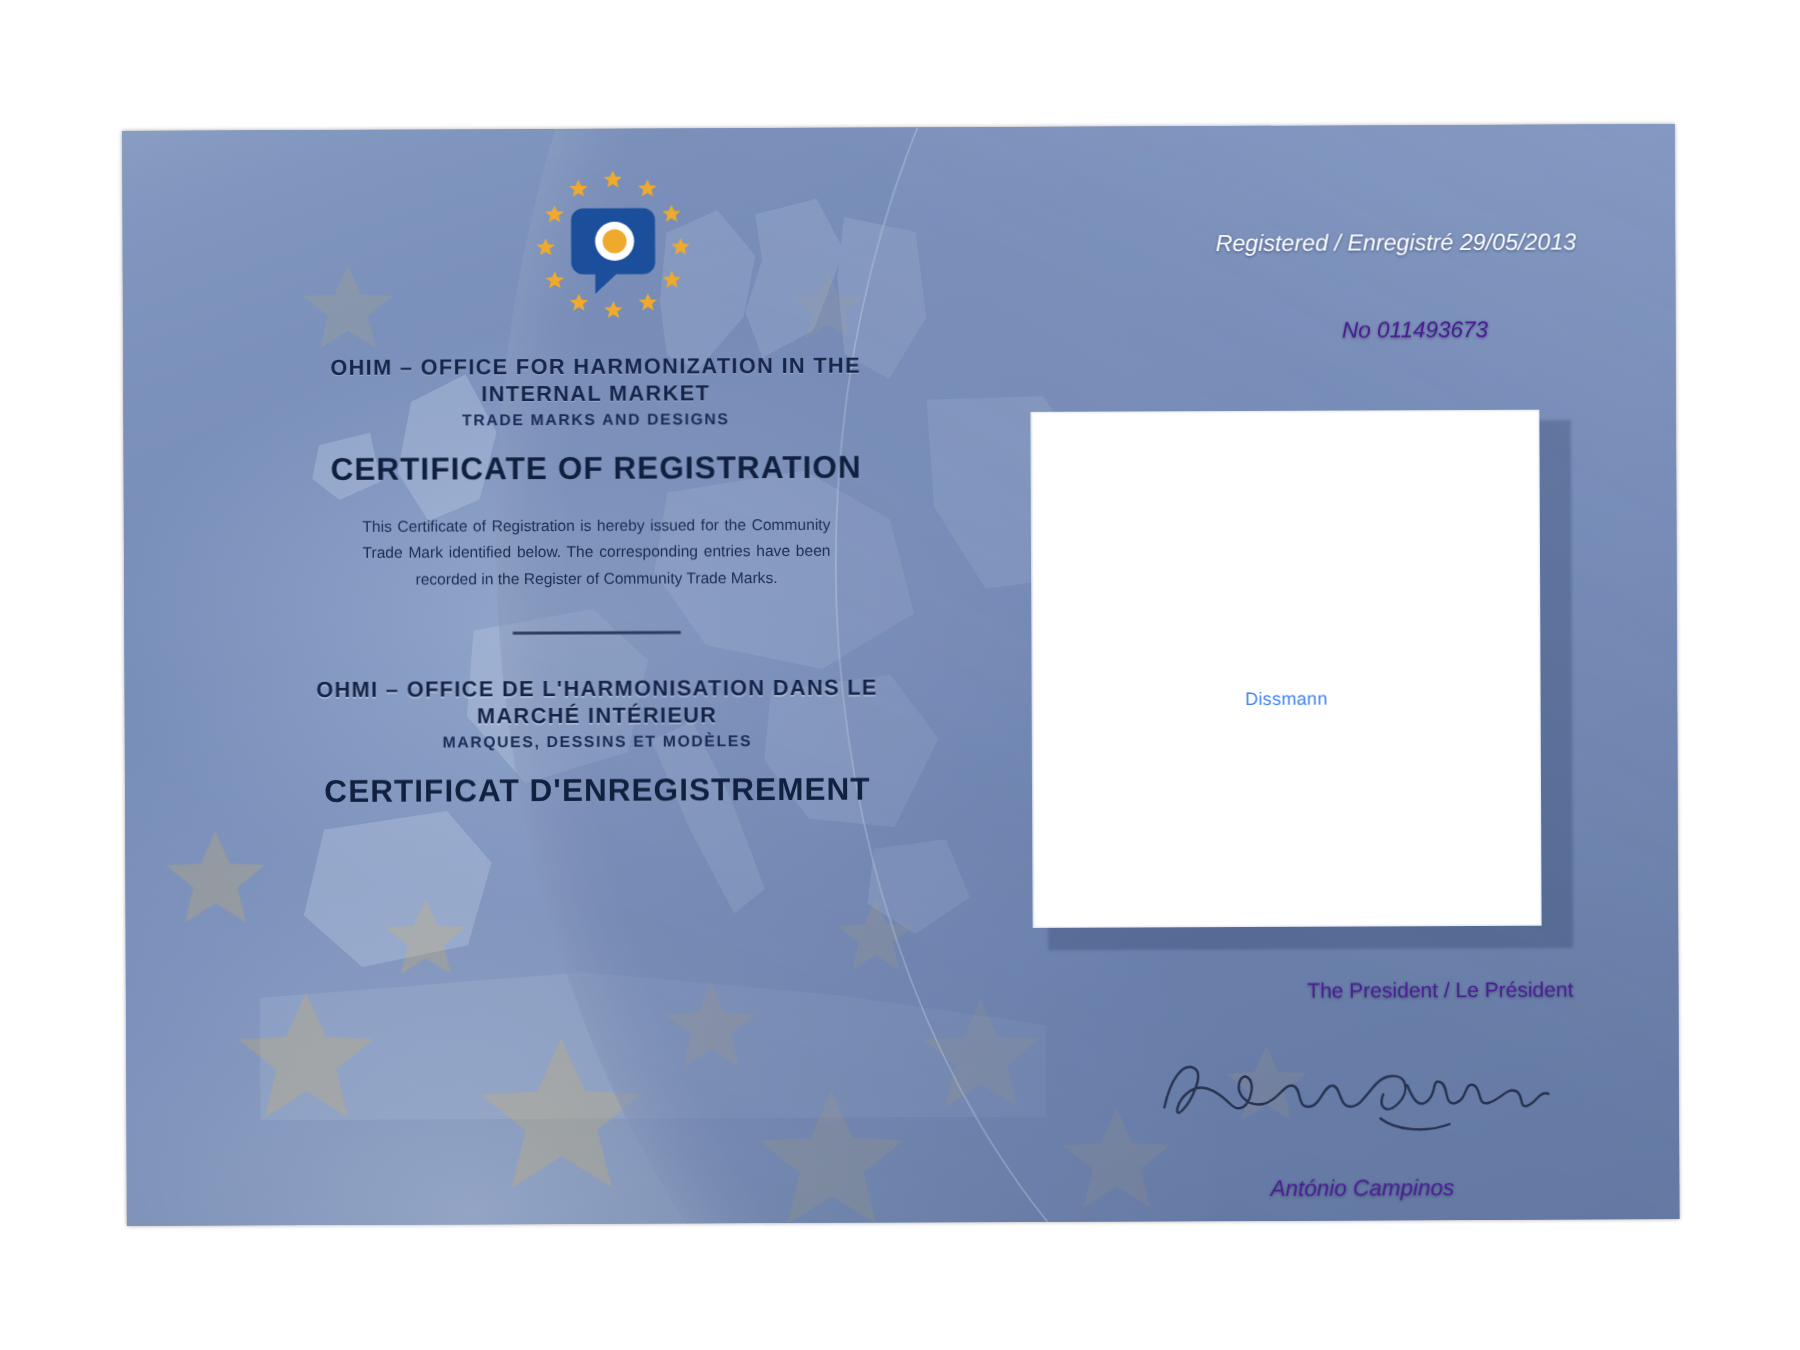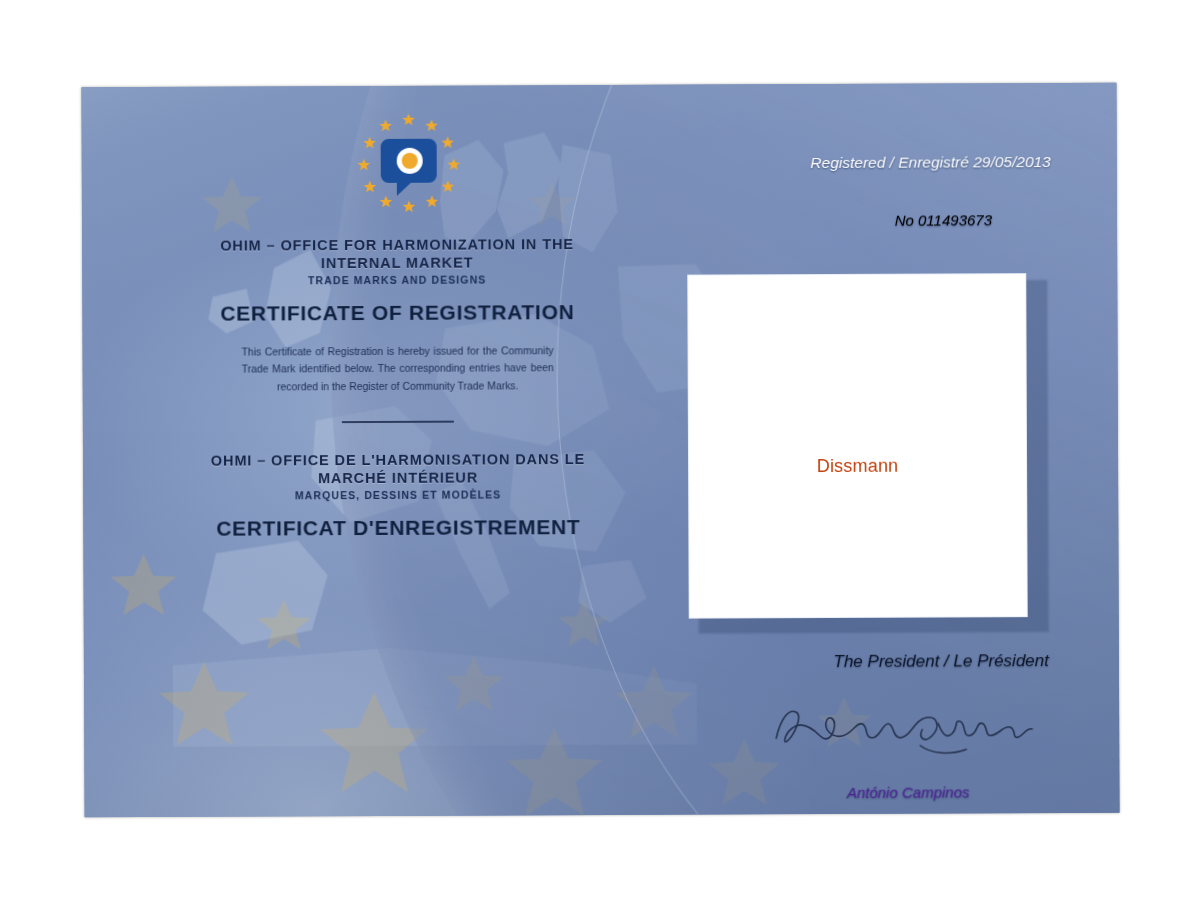--- a/index.html
+++ b/index.html
@@ -152,21 +152,21 @@
     color: #ffffff;
     text-shadow: 0 1px 2px rgba(20,35,70,0.55);
     white-space: nowrap;
   }
   .reg-no {
     position: absolute;
     right: 125px;
     top: 128px;
     font-size: 15px;
     font-style: italic;
-    color: #000000;
+    color: #4c1d95;
     text-shadow: 0 1px 2px rgba(20,35,70,0.55);
     white-space: nowrap;
   }
 
   .mark-shadow {
     position: absolute;
     left: 615px;
     top: 197px;
     width: 350px;
     height: 352px;
@@ -179,33 +179,32 @@
     top: 190px;
     width: 337px;
     height: 342px;
     background: #ffffff;
     border: 1px solid #e9eef6;
     display: flex;
     align-items: center;
     justify-content: center;
   }
   .mark-text {
-    font-size: 18px;
-    color: #c2410c;
+    font-size: 12px;
+    color: #3b82f6;
     letter-spacing: 0.2px;
     margin-top: 40px;
   }
 
   .president-label {
     position: absolute;
     right: 70px;
     top: 568px;
-    font-size: 17px;
-    font-style: italic;
-    color: #0f172a;
+    font-size: 14px;
+    color: #4c1d95;
     text-shadow: 0 1px 2px rgba(20,35,70,0.5);
     white-space: nowrap;
   }
   .signature {
     position: absolute;
     left: 686px;
     top: 610px;
     width: 270px;
     height: 70px;
   }

